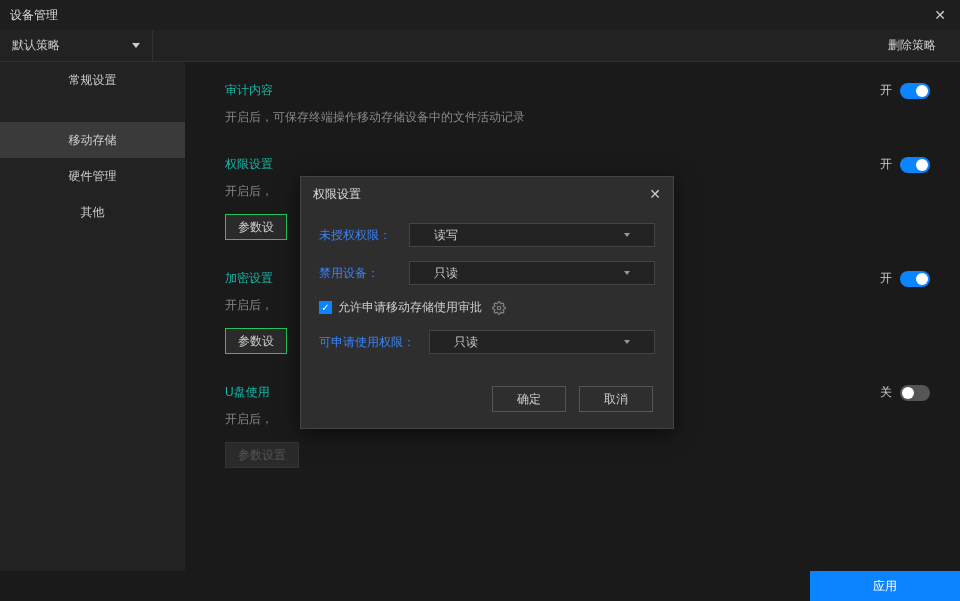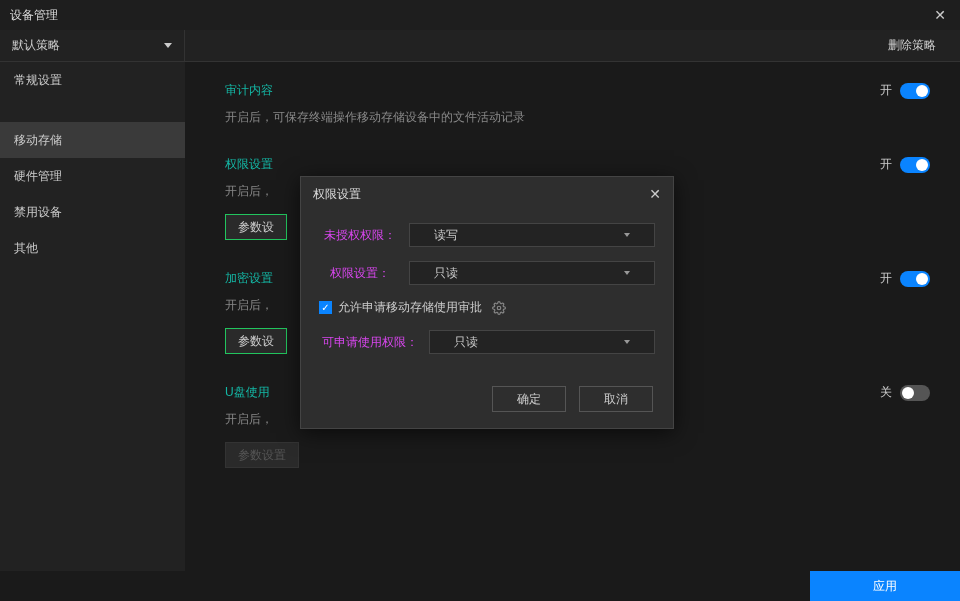--- a/index.html
+++ b/index.html
@@ -33,42 +33,42 @@
   background: #222;
   display: flex;
   align-items: stretch;
   border-bottom: 1px solid #333;
 }
 .dropdown {
   display: flex; align-items: center; justify-content: space-between;
   padding: 0 12px; color: #ccc; cursor: pointer;
   border-right: 1px solid #333;
 }
-.dropdown.policy { width: 185px; gap: 16px; }
+.dropdown.policy { width: 153px; gap: 16px; }
 .dropdown.terminals { width: 185px; }
 .toolbar-spacer { flex: 1; }
 .delete-policy {
   display: flex; align-items: center; padding: 0 24px;
   color: #ccc; cursor: pointer;
 }
 .caret {
   width: 0; height: 0; border-left: 4px solid transparent;
   border-right: 4px solid transparent; border-top: 5px solid #ccc;
 }
 .body {
   display: flex;
   height: calc(100% - 30px - 32px - 30px);
 }
 .sidebar {
   width: 185px;
   background: #222;
 }
 .sidebar-item {
   height: 36px; display: flex; align-items: center;
-  padding: 0 14px; color: #ccc; cursor: pointer;
+  padding: 0 14px; color: #ccc; cursor: pointer; justify-content: center;
 }
 .sidebar-item.active { background: #3a3a3a; margin-top: 24px; }
 .content {
   flex: 1; background: #1a1a1a;
   padding: 20px 30px 0 40px;
   position: relative;
   overflow: hidden;
 }
 .section {
   margin-bottom: 30px;
@@ -123,21 +123,21 @@
   height: 34px; display: flex; align-items: center;
   justify-content: space-between; padding: 0 12px;
 }
 .modal-title { color: #ddd; }
 .modal-close { cursor: pointer; color: #ccc; font-size: 14px; }
 .modal-body { padding: 12px 18px 8px 18px; }
 .form-row {
   display: flex; align-items: center; margin-bottom: 14px;
 }
 .form-label {
-  width: 90px; text-align: center; color: #d946ef;
+  width: 90px; text-align: left; color: #3b82f6;
   padding-right: 8px;
 }
 .form-select {
   flex: 1; height: 24px; background: #232323;
   border: 1px solid #444; display: flex; align-items: center;
   justify-content: space-between; padding: 0 24px; color: #ccc;
   cursor: pointer;
 }
 .form-caret {
   width: 0; height: 0; border-left: 3px solid transparent;
@@ -188,23 +188,20 @@
 <div class="body">
   <div class="sidebar">
     <div class="sidebar-item">
       <span>常规设置</span>
     </div>
     <div class="sidebar-item active">
       <span>移动存储</span>
     </div>
     <div class="sidebar-item">
       <span>硬件管理</span>
-    </div>
-    <div class="sidebar-item">
-      <span>禁用设备</span>
     </div>
     <div class="sidebar-item">
       <span>其他</span>
     </div>
   </div>
 
   <div class="content">
 
     <div class="section">
       <div class="section-head">
@@ -283,21 +280,21 @@
   </div>
   <div class="modal-body">
     <div class="form-row">
       <span class="form-label">未授权权限：</span>
       <div class="form-select">
         <span>读写</span>
         <span class="form-caret"></span>
       </div>
     </div>
     <div class="form-row">
-      <span class="form-label">权限设置：</span>
+      <span class="form-label">禁用设备：</span>
       <div class="form-select">
         <span>只读</span>
         <span class="form-caret"></span>
       </div>
     </div>
     <div class="checkbox-row">
       <div class="checkbox">✓</div>
       <span>允许申请移动存储使用审批</span>
       <span class="gear">
         <svg viewBox="0 0 24 24" width="14" height="14" fill="none" stroke="currentColor" stroke-width="2">

